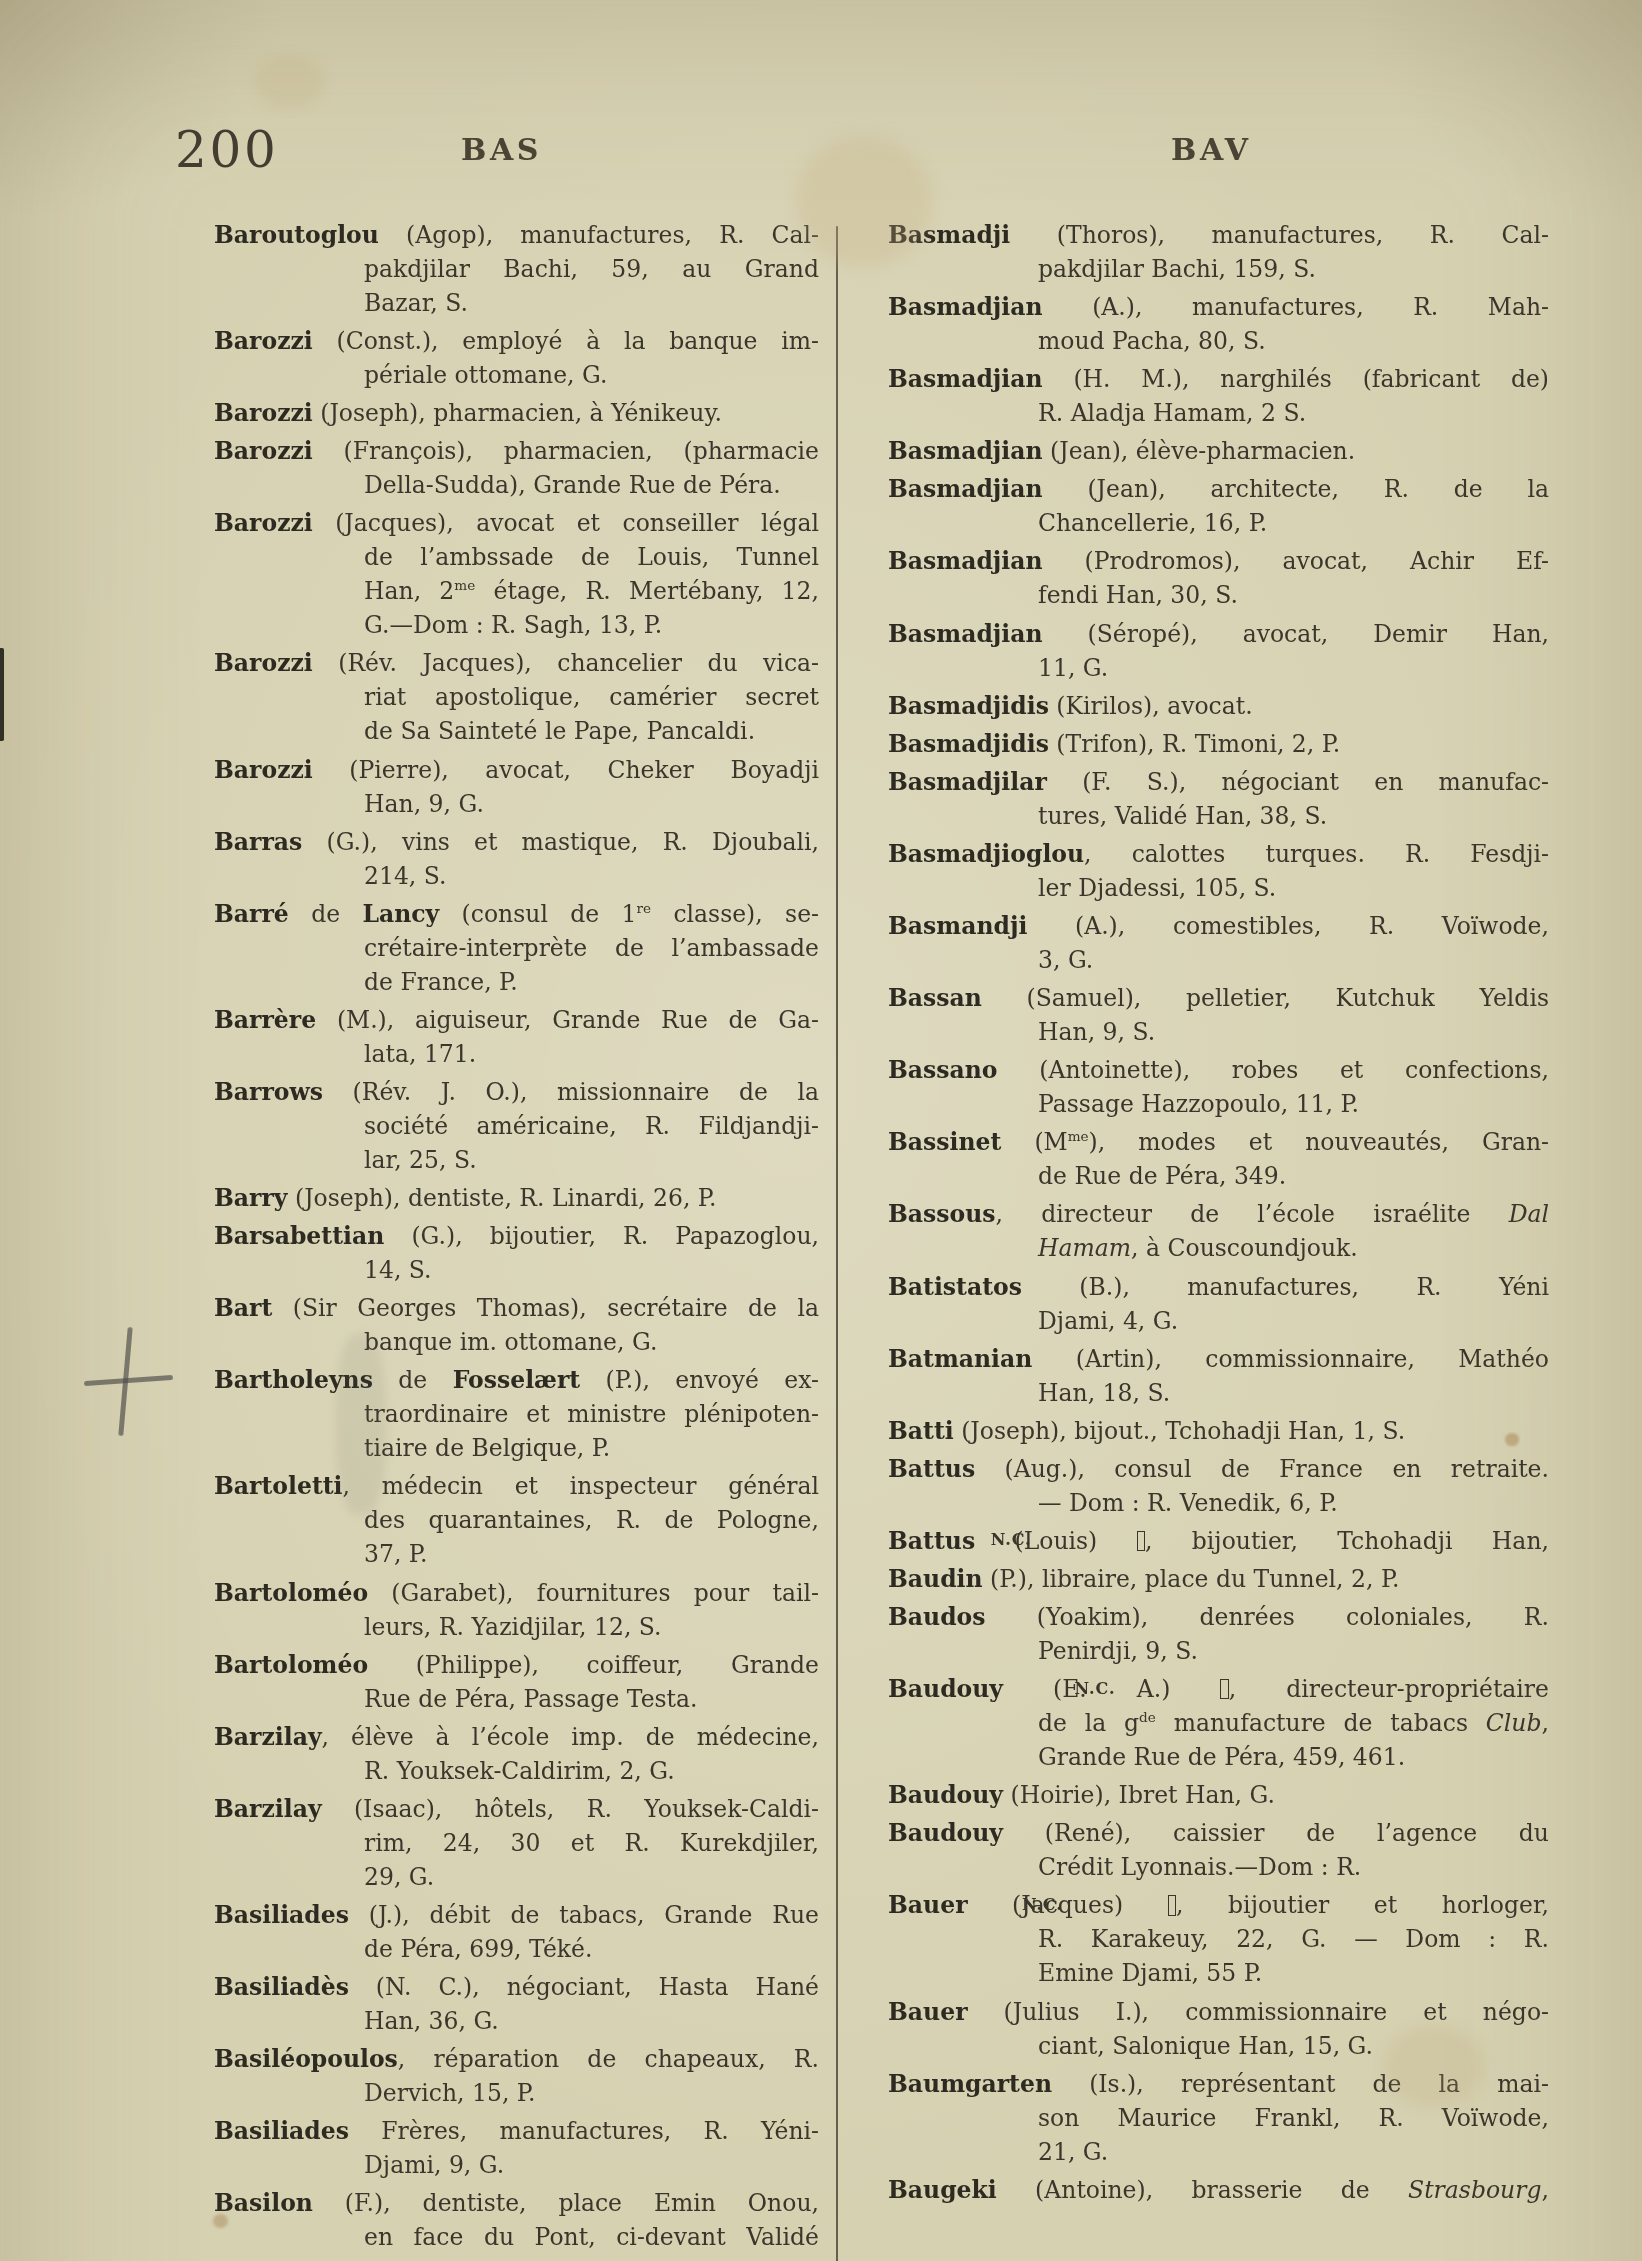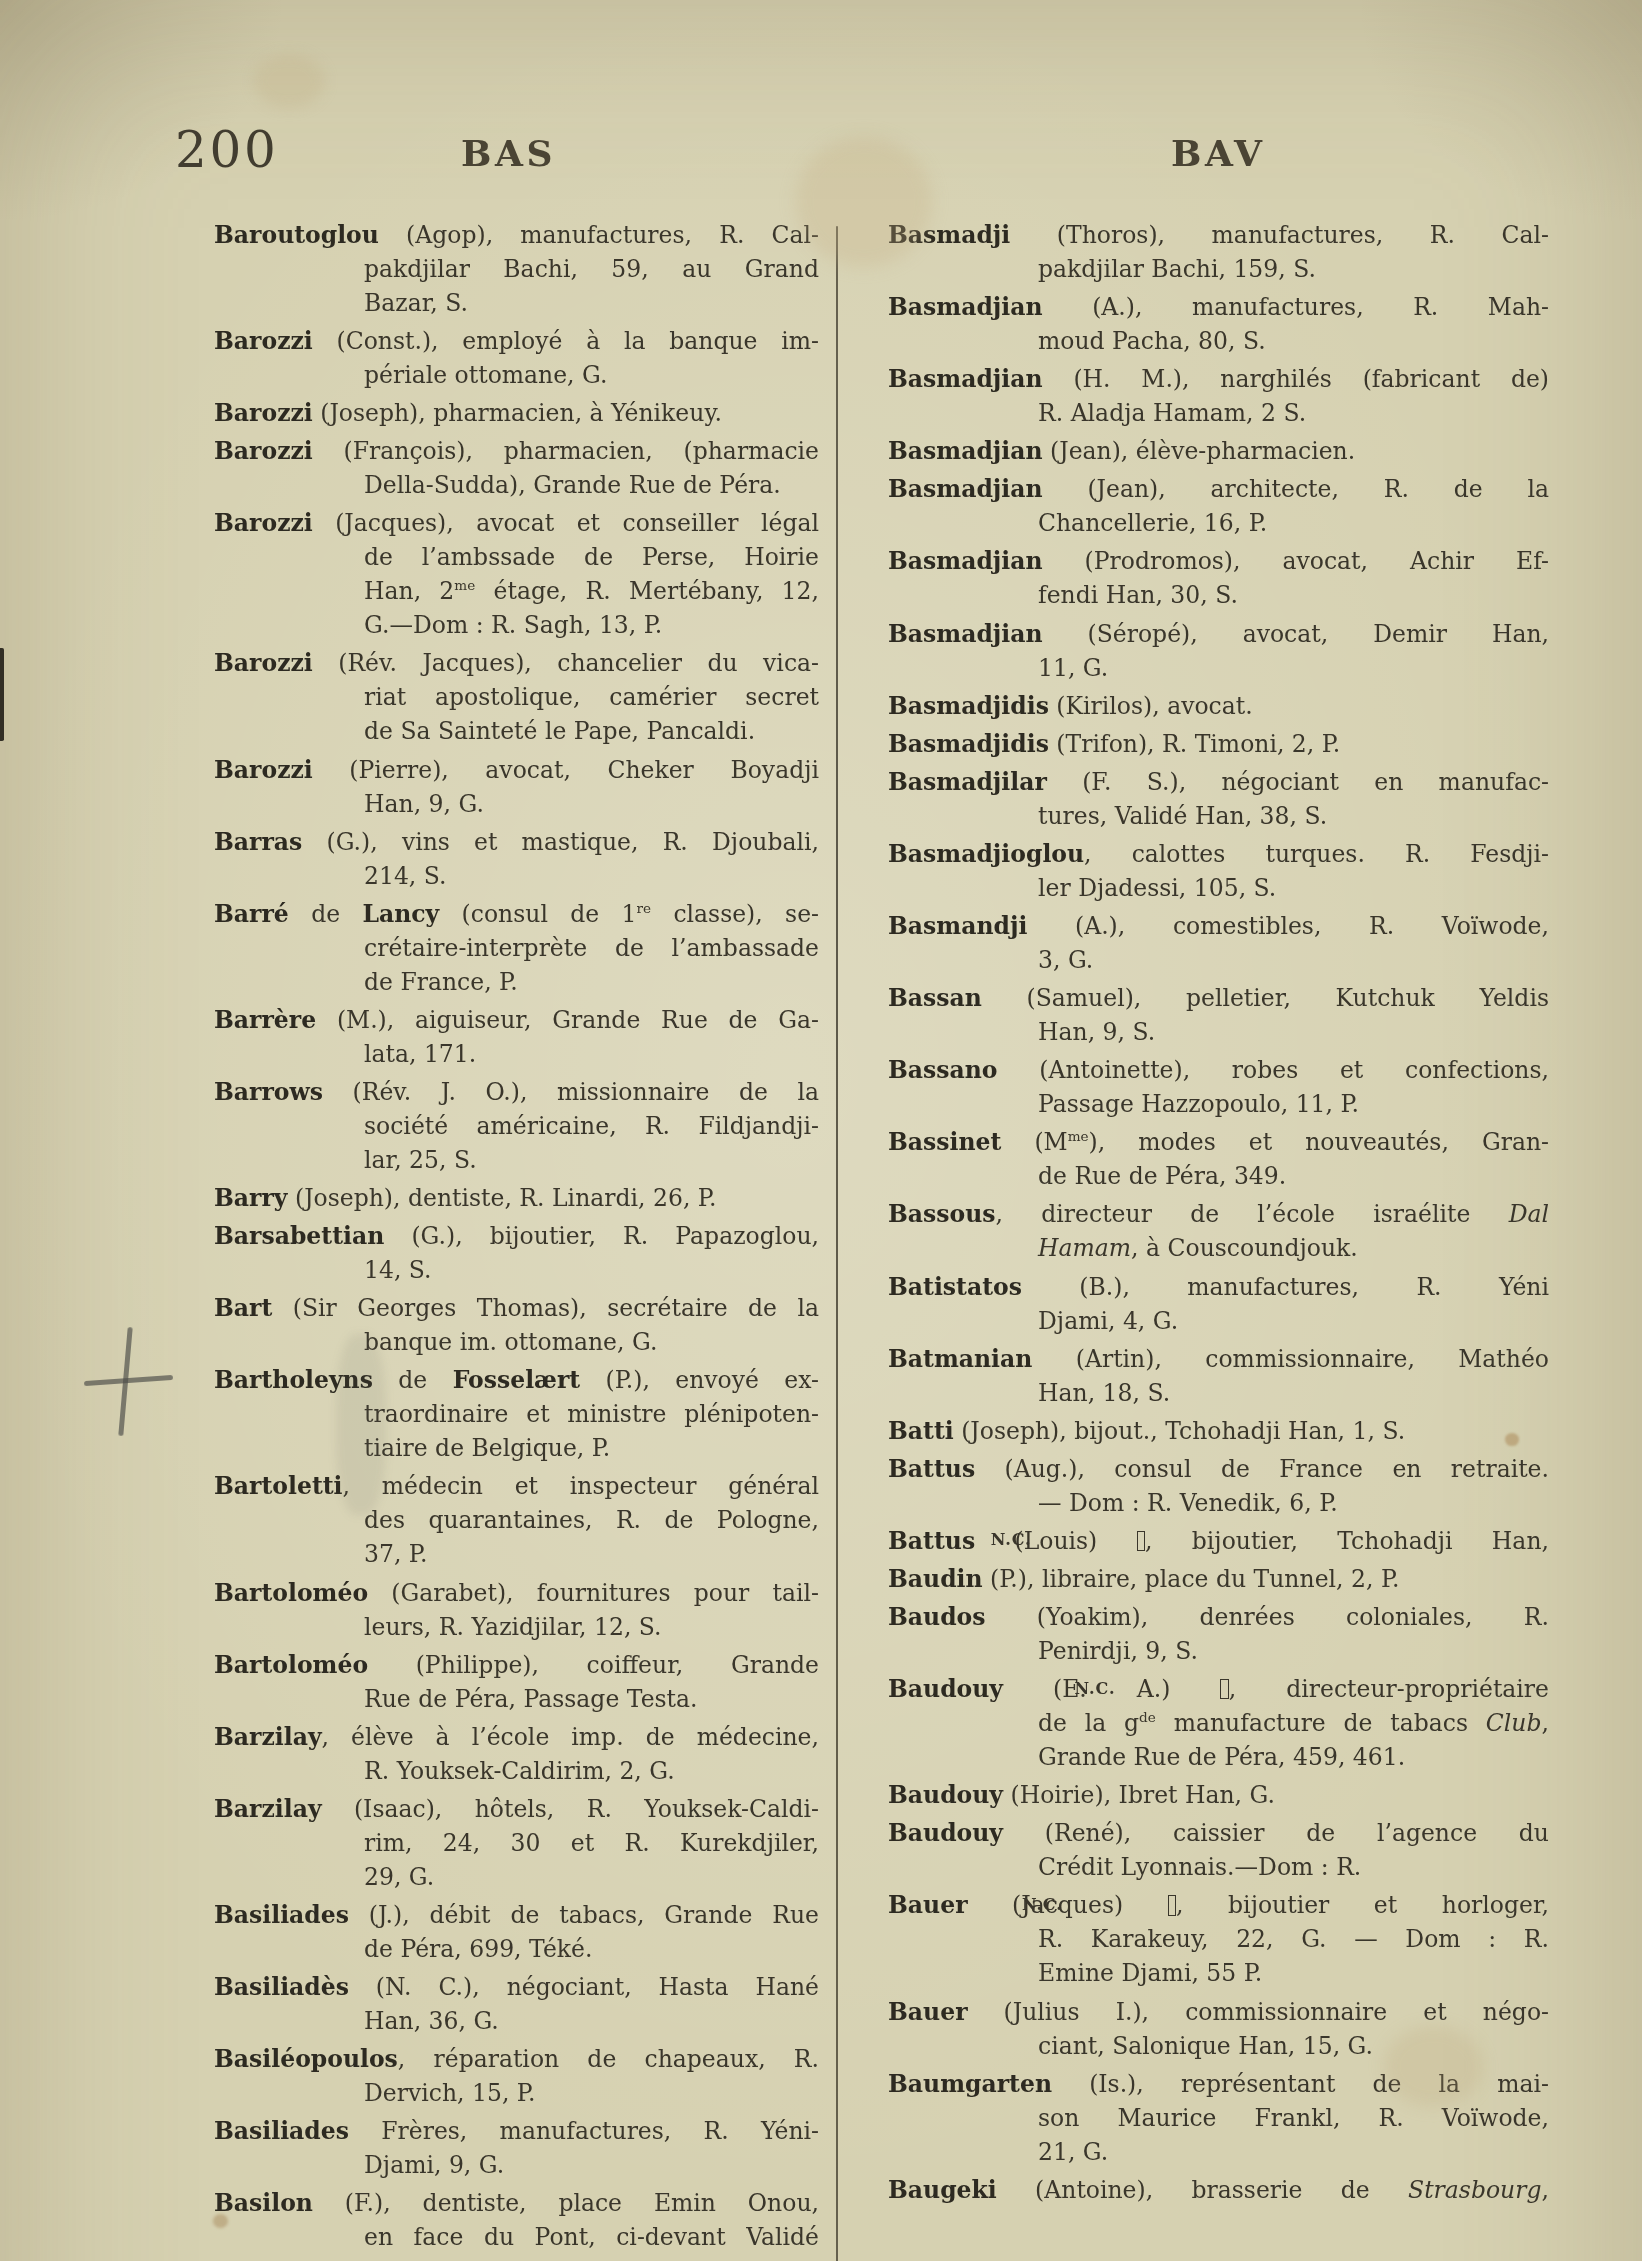--- a/index.html
+++ b/index.html
@@ -19,21 +19,21 @@
       #d6d1b1;
     box-shadow: inset 0 0 190px rgba(118,104,68,0.30);
     color:#3a362b;
   }
   .page-number{
     position:absolute;left:175px;top:121px;
     font-size:50px;font-weight:400;letter-spacing:2.7px;color:#423d30;
   }
   .running-head{
     position:absolute;top:132px;
-    font-size:36px;font-weight:700;letter-spacing:3.6px;color:#4a4434;
+    font-size:30px;font-weight:700;letter-spacing:3.6px;color:#4a4434;
   }
   .running-head.left{left:461px;}
   .running-head.right{left:1171px;}
   .divider{
     position:absolute;left:836px;top:226px;width:1.8px;height:2207px;
     background:linear-gradient(#4a4536, #3c382c 30%, #45402f 70%, #4a4536);
     opacity:.8;border-radius:0.9px;
   }
   .col{
     position:absolute;top:218px;font-size:23.5px;line-height:34px;color:#3a362b;
@@ -86,21 +86,21 @@
       </div>
       <div class="entry">
         <div class="ln first last"><span class="bold">Barozzi</span><span> (Joseph), pharmacien, à Yénikeuy.</span></div>
       </div>
       <div class="entry">
         <div class="ln first"><span class="bold">Barozzi</span><span> (François), pharmacien, (pharmacie</span></div>
         <div class="ln last"><span>Della-Sudda), Grande Rue de Péra.</span></div>
       </div>
       <div class="entry">
         <div class="ln first"><span class="bold">Barozzi</span><span> (Jacques), avocat et conseiller légal</span></div>
-        <div class="ln"><span>de l’ambssade de Perse, Hoirie</span></div>
+        <div class="ln"><span>de l’ambssade de Louis, Tunnel</span></div>
         <div class="ln"><span>Han, 2</span><sup>me</sup><span> étage, R. Mertébany, 12,</span></div>
         <div class="ln last"><span>G.—Dom : R. Sagh, 13, P.</span></div>
       </div>
       <div class="entry">
         <div class="ln first"><span class="bold">Barozzi</span><span> (Rév. Jacques), chancelier du vica-</span></div>
         <div class="ln"><span>riat apostolique, camérier secret</span></div>
         <div class="ln last"><span>de Sa Sainteté le Pape, Pancaldi.</span></div>
       </div>
       <div class="entry">
         <div class="ln first"><span class="bold">Barozzi</span><span> (Pierre), avocat, Cheker Boyadji</span></div>

